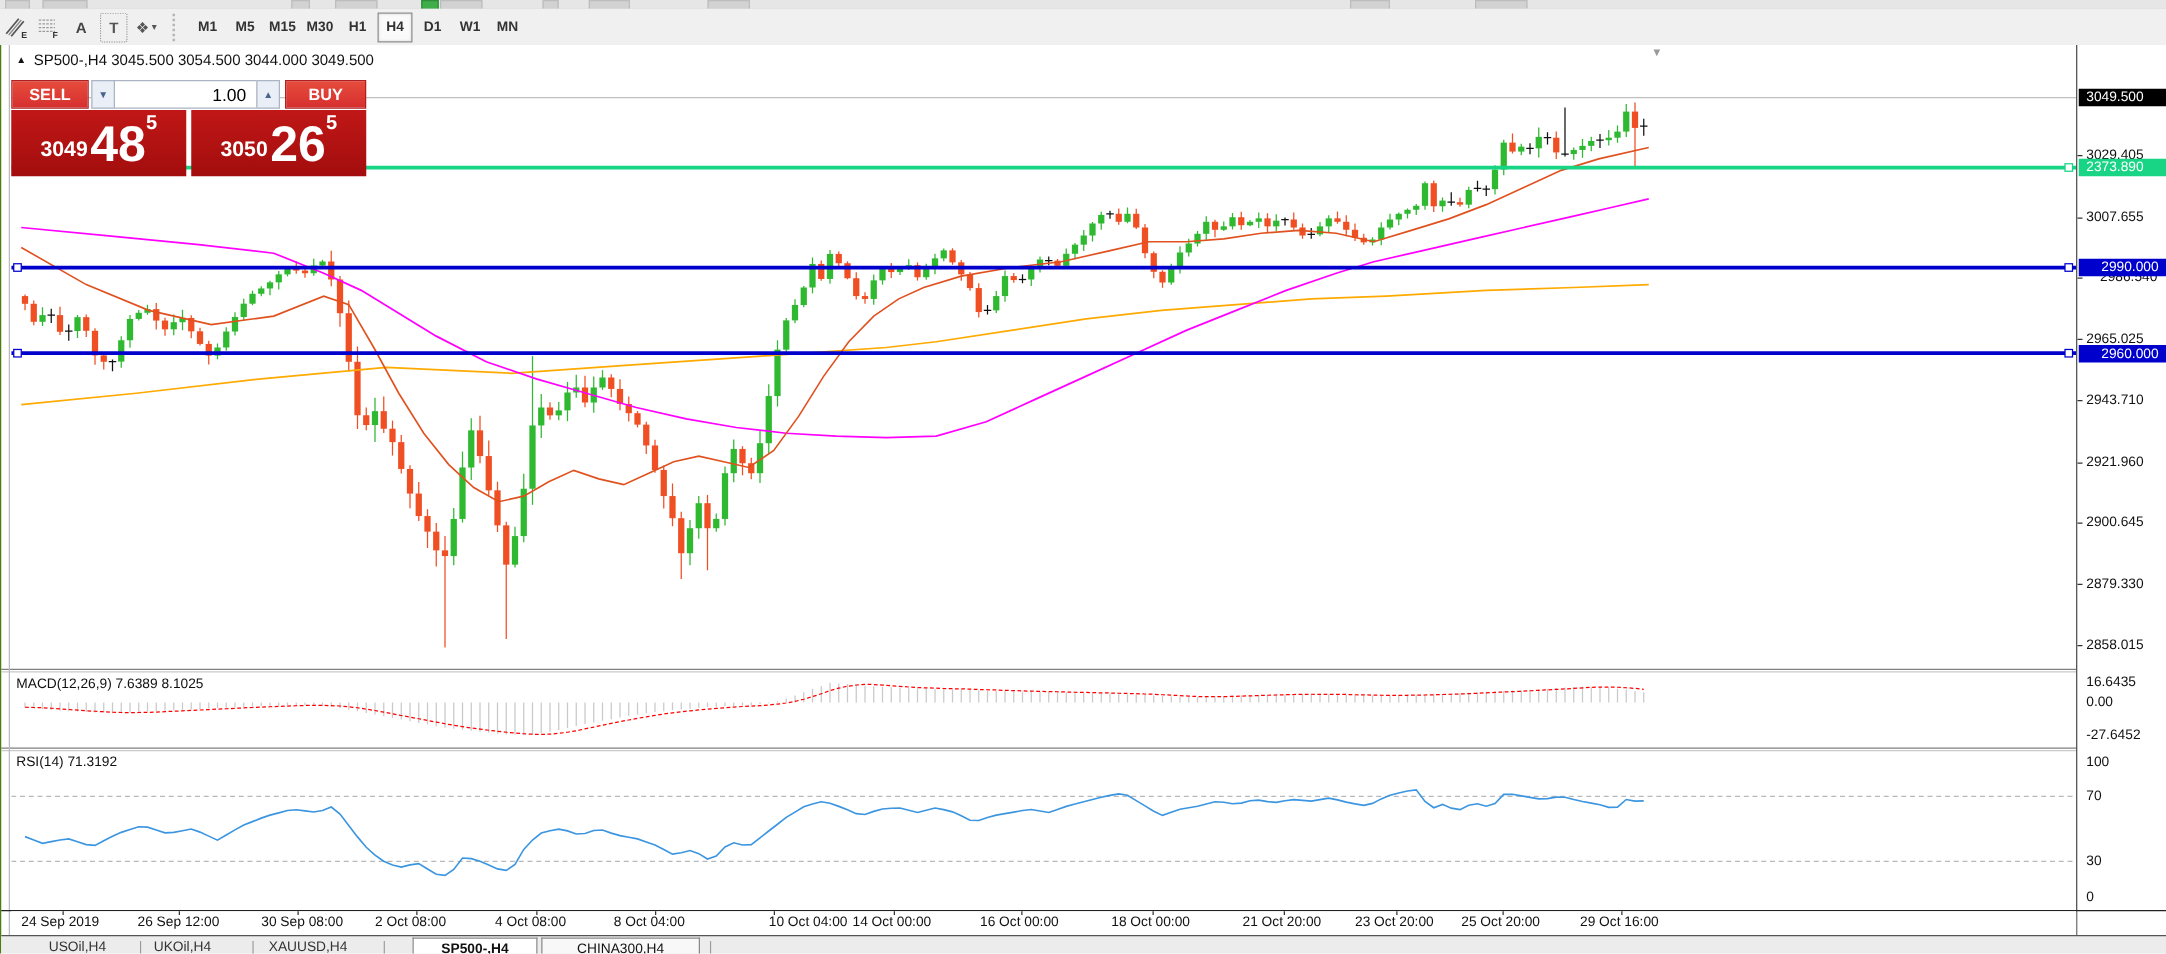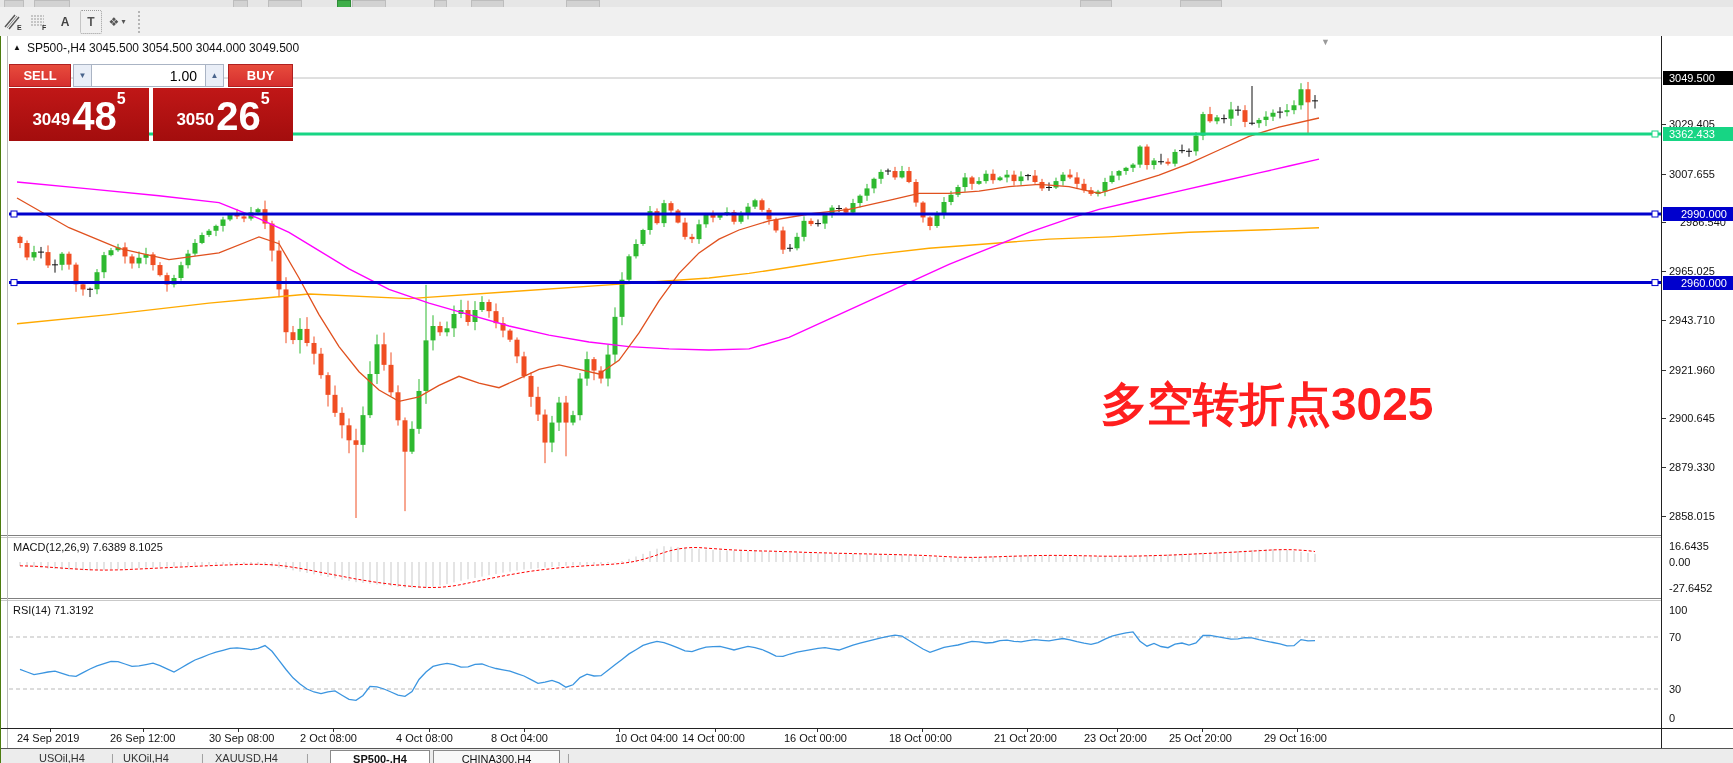--- a/index.html
+++ b/index.html
@@ -106,20 +106,31 @@
         <text x="13" y="17" font-size="7" fill="#333" font-weight="bold">F</text>
       </svg>
     </div>
     <div class="tbtn">A</div>
     <div class="tbtn" style="border:1px dotted #9a9a9a;color:#555;">T</div>
     <div class="tbtn" style="color:#555;">
       <span>❖</span>
       <span class="caret">▾</span>
     </div>
     <div class="grip"></div>
+    <div id="tf-buttons" style="display:flex;">
+        <div class="tfbtn">M1</div>
+        <div class="tfbtn">M5</div>
+        <div class="tfbtn">M15</div>
+        <div class="tfbtn">M30</div>
+        <div class="tfbtn">H1</div>
+        <div class="tfbtn active">H4</div>
+        <div class="tfbtn">D1</div>
+        <div class="tfbtn">W1</div>
+        <div class="tfbtn">MN</div>
+      </div>
   </div>
 
   <div id="chartwin">
     <svg id="mainsvg" width="1652" height="499">
         <line x1="0" y1="42.000850000000014" x2="1652" y2="42.000850000000014" stroke="#c0c0c0" stroke-width="1"></line>
         <g>
           <line x1="11" y1="199.66740741607643" x2="11" y2="212.10801455352475" stroke="#f04e23" stroke-width="1"></line>
           <rect x="8.5" y="200.857" width="5" height="6.171389999999576" fill="#f04e23"></rect>
           <line x1="18" y1="204.47051076752012" x2="18" y2="224.19412903814072" stroke="#f04e23" stroke-width="1"></line>
           <rect x="15.5" y="207.02838999999958" width="5" height="14.399910000000432" fill="#f04e23"></rect>
@@ -529,21 +540,20 @@
             <span class="p-sup">5</span>
         </div>
         <div id="buy-panel" class="pricepanel">
           <span class="p-small">3050</span>
             <span class="p-big">26</span>
             <span class="p-sup">5</span>
         </div>
       </div>
     </div>
 
-    <div id="annotation" style="color: rgb(255, 30, 30);">多空转折点3025</div>
 
     <div class="pane-sep" style="top:499px;"></div>
     <div class="pane-sep" style="top:501px;background:#c9c9c9;"></div>
     <svg id="macdsvg" width="1652" height="61">
         <line x1="11" y1="25" x2="11" y2="29.0671875" stroke="#c9c9c9" stroke-width="1"></line>
         <line x1="18" y1="25" x2="18" y2="29.690625" stroke="#c9c9c9" stroke-width="1"></line>
         <line x1="25" y1="25" x2="25" y2="30.3140625" stroke="#c9c9c9" stroke-width="1"></line>
         <line x1="32" y1="25" x2="32" y2="30.9375" stroke="#c9c9c9" stroke-width="1"></line>
         <line x1="39" y1="25" x2="39" y2="31.5609375" stroke="#c9c9c9" stroke-width="1"></line>
         <line x1="46" y1="25" x2="46" y2="31.935" stroke="#c9c9c9" stroke-width="1"></line>
@@ -755,21 +765,21 @@
         <div class="ptick" style="top: 277.805px;">2943.710</div>
         <div class="pdash" style="top: 333.519px;"></div>
         <div class="ptick" style="top: 327.519px;">2921.960</div>
         <div class="pdash" style="top: 382.239px;"></div>
         <div class="ptick" style="top: 376.239px;">2900.645</div>
         <div class="pdash" style="top: 430.958px;"></div>
         <div class="ptick" style="top: 424.958px;">2879.330</div>
         <div class="pdash" style="top: 479.678px;"></div>
         <div class="ptick" style="top: 473.678px;">2858.015</div>
         <div class="pbadge current" style="top: 35.0008px;">3049.500</div>
-        <div class="pbadge green" style="top: 91.0005px;">3362.433</div>
+        <div class="pbadge green" style="top: 91.0005px;">2373.890</div>
         <div class="pbadge blue" style="top: 171px;">2990.000</div>
         <div class="pbadge blue" style="top: 239.571px;">2960.000</div>
         <div class="ptick" style="top: 504.189px;">16.6435</div>
         <div class="ptick" style="top: 520px;">0.00</div>
         <div class="ptick" style="top: 546px;">-27.6452</div>
         <div class="ptick" style="top: 568px;">100</div>
         <div class="ptick" style="top: 595px;">70</div>
         <div class="ptick" style="top: 647px;">30</div>
         <div class="ptick" style="top: 676px;">0</div>
       </div>

